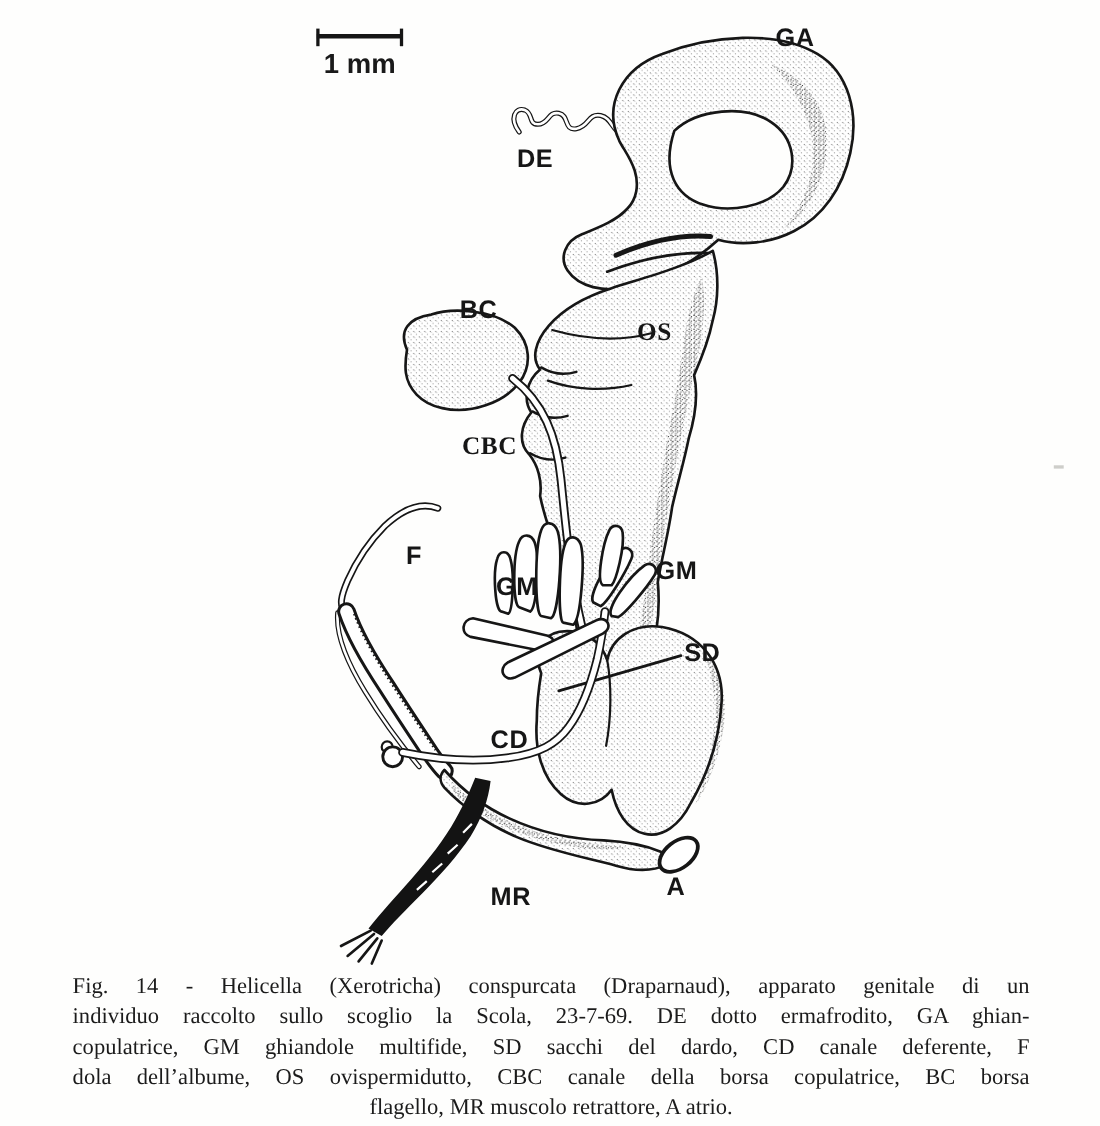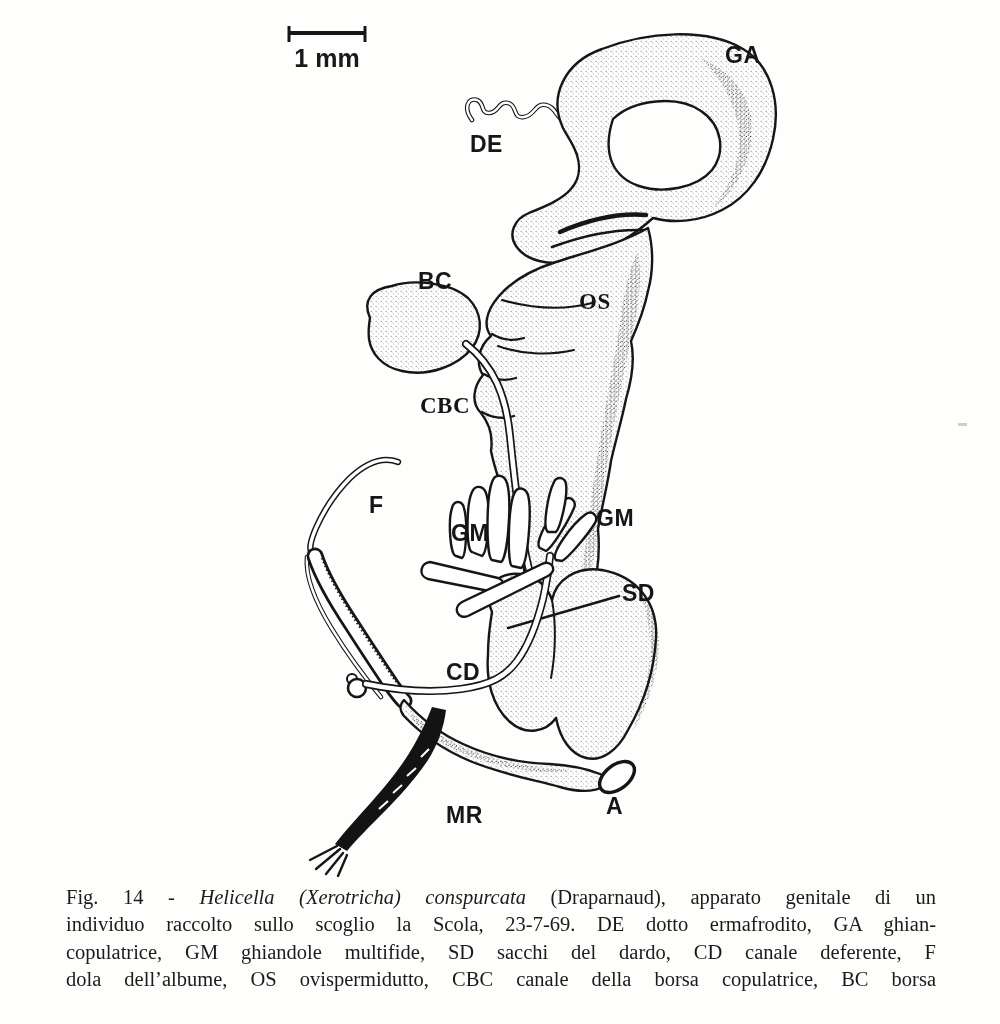--- a/index.html
+++ b/index.html
@@ -23,21 +23,21 @@
     position:absolute;left:293px;top:44px;width:68px;text-align:center;
     font-weight:600;font-size:25px;color:#1a1a1a;
   }
   .caption{
     position:absolute;left:66px;top:884px;width:870px;
     font-family:"Liberation Serif",serif;font-size:20.5px;line-height:27.4px;
     color:#1b1b1b;
   }
   .cap-line{text-align:justify;text-align-last:justify;}
   .cap-line.last{text-align:center;text-align-last:center;}
-  .italic{font-style:italic;margin-top:20px;}
+  .italic{margin-top:20px;}
 </style>
 </head>
 <body>
 
 <div class="stage">
 
   <svg width="1000" height="1024" viewBox="0 0 1000 1024">
     <defs>
       <pattern id="stip" width="5" height="5" patternUnits="userSpaceOnUse">
         <circle cx="1.1" cy="1.3" r="0.5" fill="#222"></circle>
@@ -148,33 +148,34 @@
       <line x1="288" y1="33" x2="366" y2="33" stroke-width="4"></line>
       <line x1="289" y1="26" x2="289" y2="42" stroke-width="3"></line>
       <line x1="365" y1="26" x2="365" y2="42" stroke-width="3"></line>
     </g>
 
     <rect x="958" y="423" width="9" height="3" fill="#b9b9b4" opacity="0.7"></rect>
   </svg>
 
   <div class="scalebar-label">1 mm</div>
 
-  <div class="fig-label" style="left:705px;top:44px;margin-left:20px;">GA</div>
+  <div class="fig-label" style="left:705px;top:23px;">GA</div>
   <div class="fig-label" style="left:470px;top:133px;">DE</div>
   <div class="fig-label" style="left:418px;top:270px;">BC</div>
   <div class="fig-label" style="left:579px;top:290px;font-family:Liberation Serif, serif;">OS</div>
   <div class="fig-label" style="left:420px;top:394px;font-family:Liberation Serif, serif;">CBC</div>
   <div class="fig-label" style="left:369px;top:494px;">F</div>
   <div class="fig-label" style="left:451px;top:522px;">GM</div>
   <div class="fig-label" style="left:596px;top:507px;">GM</div>
   <div class="fig-label" style="left:622px;top:582px;">SD</div>
   <div class="fig-label" style="left:446px;top:661px;">CD</div>
   <div class="fig-label" style="left:446px;top:804px;">MR</div>
   <div class="fig-label" style="left:606px;top:795px;">A</div>
 
   <div class="caption">
     <div class="cap-line"><span>Fig. 14 - </span><span class="italic">Helicella (Xerotricha) conspurcata</span><span> (Draparnaud), apparato genitale di un</span></div>
     <div class="cap-line">individuo raccolto sullo scoglio la Scola, 23-7-69. DE dotto ermafrodito, GA ghian-</div>
     <div class="cap-line">copulatrice, GM ghiandole multifide, SD sacchi del dardo, CD canale deferente, F</div>
     <div class="cap-line">dola dell’albume, OS ovispermidutto, CBC canale della borsa copulatrice, BC borsa</div>
+    <div class="cap-line last">flagello, MR muscolo retrattore, A atrio.</div>
   </div>
 
 </div>
 
 </body></html>

